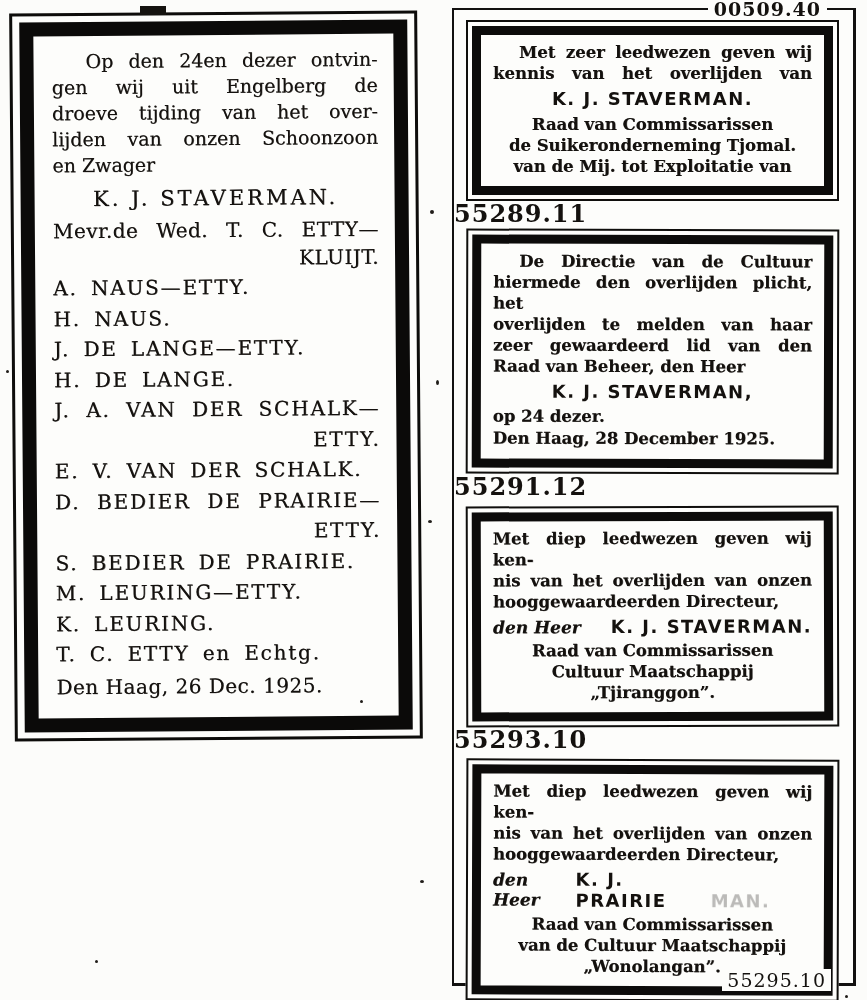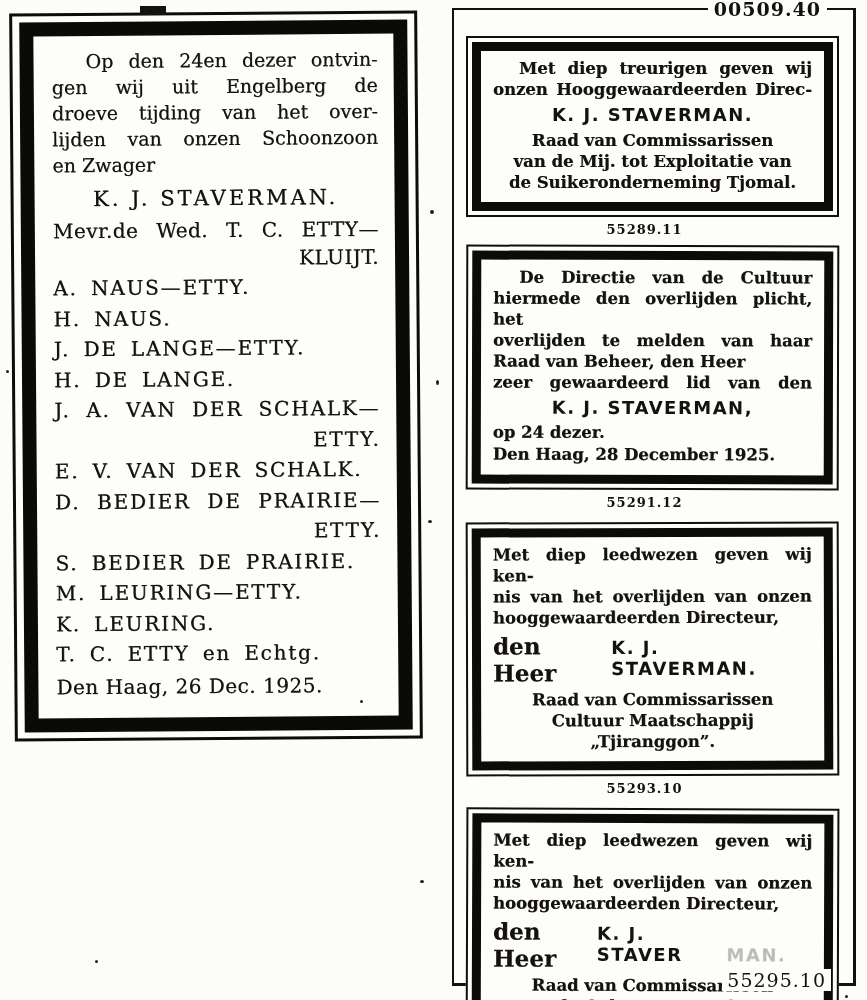--- a/index.html
+++ b/index.html
@@ -54,21 +54,21 @@
     font-size:20px;line-height:30px;margin-top:2px;letter-spacing:.5px;
     text-shadow:0.4px 0.2px 0 rgba(20,17,14,.6);
   }
 
   
   .rcol{
     position:absolute;left:452px;top:8px;width:404px;height:978px;
     border:2px solid #121110;border-right-width:3px;border-bottom-width:3px;
     background:#fdfdfb;
     box-sizing:border-box;
-    padding-top:26px;
+    padding-top:10px;
   }
   .rcol-top-serial{
     position:absolute;top:-12px;right:26px;
     background:#fdfdfb;padding:0 6px;
     font-weight:bold;font-size:19px;letter-spacing:1px;
   }
   .notice{
     border:2px solid #0f0e0c;
     padding:4px;
     margin:0 14px 0 12px;
@@ -86,36 +86,37 @@
   .rn-name{
     font-family:"DejaVu Sans","Liberation Sans",sans-serif;
     font-weight:bold;font-size:18px;line-height:24px;letter-spacing:1.5px;
     text-align:center;margin:3px 0 2px;
   }
   .rn-nameline{
     display:flex;justify-content:space-between;align-items:baseline;
     margin:4px 0 2px;
   }
   .rn-nameline .prefix{
-    font-size:23px;font-weight:bold;
+    font-size:17px;font-weight:bold;
     text-shadow:0.4px 0.2px 0 rgba(20,17,14,.55);
+    font-style:italic;
   }
   .rn-nameline .bigname{
     font-family:"DejaVu Sans","Liberation Sans",sans-serif;
     font-weight:bold;font-size:18px;letter-spacing:1.5px;
   }
   .faded{opacity:.28;filter:blur(.4px);margin-left:44px;}
   .rn-sig{
     font-size:16.5px;line-height:21px;font-weight:bold;text-align:center;
     margin-top:3px;
     text-shadow:0.4px 0.2px 0 rgba(20,17,14,.55);
   }
   .serial-line{
-    text-align:center;padding-right:18px;
-    font-weight:bold;font-size:13px;line-height:22px;letter-spacing:1px;
+    text-align:left;padding-right:18px;
+    font-weight:bold;font-size:24px;line-height:22px;letter-spacing:1px;
     margin:2px 0 2px;
   }
   .n2{margin-top:4px;transform:rotate(0.15deg);}
   .n3{margin-top:8px;transform:rotate(-0.15deg);}
   .n4{margin-top:8px;transform:rotate(0.2deg);}
   .serial-bottom{
     position:absolute;bottom:-8px;right:22px;background:#fdfdfb;padding:0 5px;
     font-weight:normal;font-size:19px;letter-spacing:1px;
   }
 
@@ -161,37 +162,37 @@
       </div>
     </div>
   </div>
 
   <div class="rcol">
 
     <div class="rcol-top-serial">00509.40</div>
 
     <div class="notice n1">
       <div class="notice-inner">
-        <div class="rn-line jline rn-indent">Met diep treurigen geven wij</div>
-        <div class="rn-line jline">onzen Hooggewaardeerden Direc-</div>
+        <div class="rn-line jline rn-indent">Met zeer leedwezen geven wij</div>
+        <div class="rn-line jline">kennis van het overlijden van</div>
         <div class="rn-name">K. J. STAVERMAN.</div>
         <div class="rn-sig">Raad van Commissarissen</div>
+        <div class="rn-sig" style="margin-top:0">de Suikeronderneming Tjomal.</div>
         <div class="rn-sig" style="margin-top:0">van de Mij. tot Exploitatie van</div>
-        <div class="rn-sig" style="margin-top:0">de Suikeronderneming Tjomal.</div>
       </div>
     </div>
     <div class="serial-line">55289.11</div>
 
     <div class="notice n2">
       <div class="notice-inner">
         <div class="rn-line jline rn-indent">De Directie van de Cultuur</div>
         <div class="rn-line jline">hiermede den overlijden plicht, het</div>
         <div class="rn-line jline">overlijden te melden van haar</div>
+        <div class="rn-line jline">zeer gewaardeerd lid van den</div>
         <div class="rn-line lline">Raad van Beheer, den Heer</div>
-        <div class="rn-line jline">zeer gewaardeerd lid van den</div>
         <div class="rn-name">K. J. STAVERMAN,</div>
         <div class="rn-line lline">op 24 dezer.</div>
         <div class="rn-line lline" style="line-height:23px">Den Haag, 28 December 1925.</div>
       </div>
     </div>
     <div class="serial-line">55291.12</div>
 
     <div class="notice n3">
       <div class="notice-inner">
         <div class="rn-line jline">Met diep leedwezen geven wij ken-</div>
@@ -208,21 +209,21 @@
     </div>
     <div class="serial-line">55293.10</div>
 
     <div class="notice n4">
       <div class="notice-inner">
         <div class="rn-line jline">Met diep leedwezen geven wij ken-</div>
         <div class="rn-line jline">nis van het overlijden van onzen</div>
         <div class="rn-line lline">hooggewaardeerden Directeur,</div>
         <div class="rn-nameline">
           <span class="prefix">den Heer</span>
-          <span class="bigname"><span>K. J. STAVER</span><span class="faded">MAN.</span></span>
+          <span class="bigname"><span>K. J. PRAIRIE</span><span class="faded">MAN.</span></span>
         </div>
         <div class="rn-sig">Raad van Commissarissen</div>
         <div class="rn-sig" style="margin-top:0">van de Cultuur Maatschappij</div>
         <div class="rn-sig" style="margin-top:0">„Wonolangan”.</div>
       </div>
     </div>
     <div class="serial-bottom">55295.10</div>
 
   </div>
 

